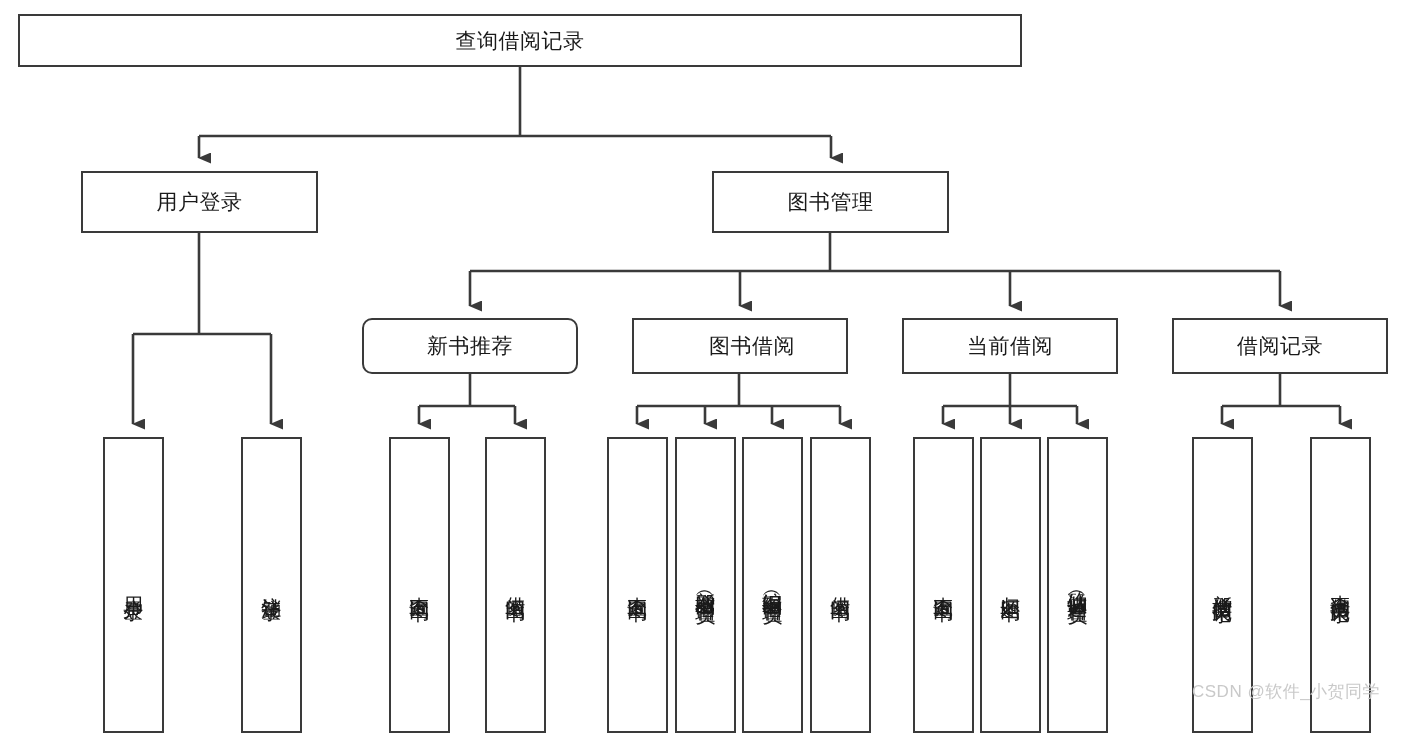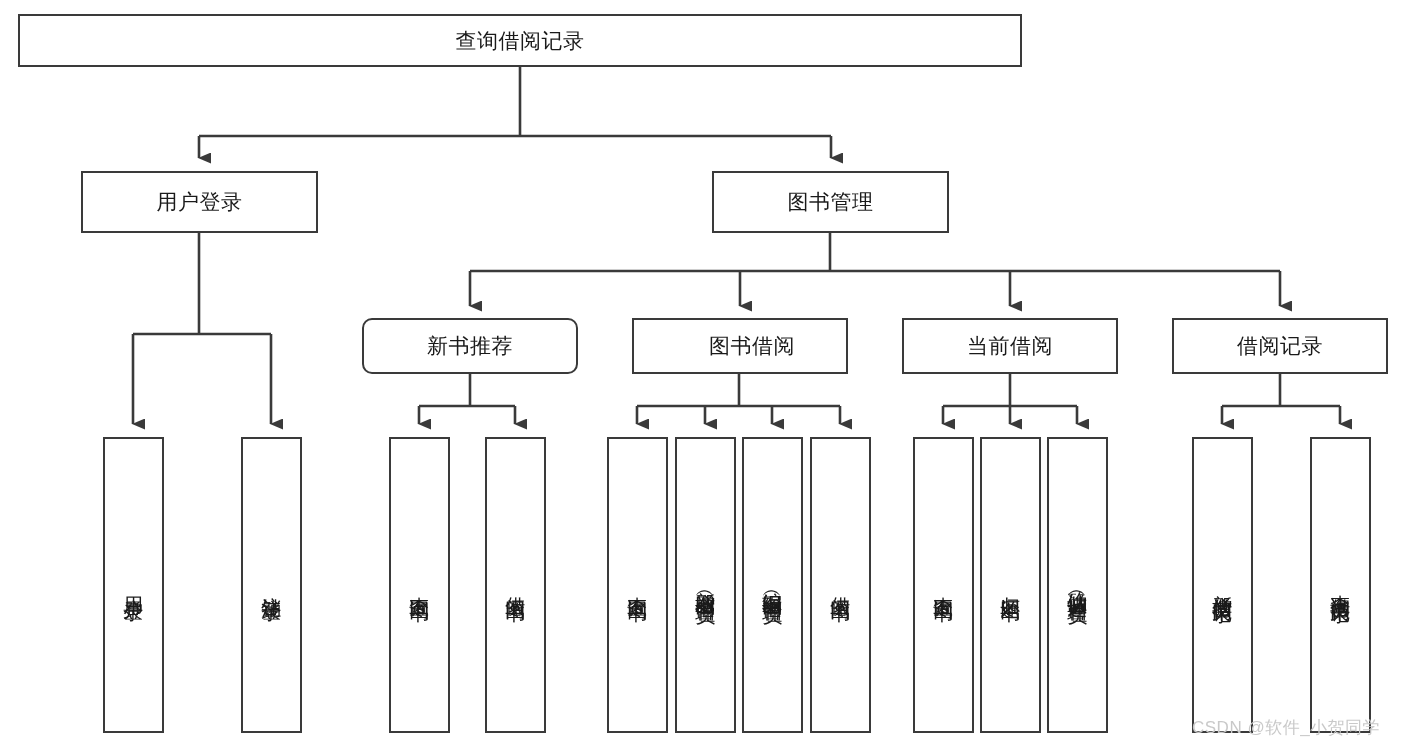--- a/index.html
+++ b/index.html
@@ -177,15 +177,15 @@
     <span class="node-label vertical">确认归还（管理员）</span>
   </div>
 
   <div class="node-box" style="left:1192px; top:437px; width:61px; height:296px;">
     <span class="node-label vertical">新增借阅记录</span>
   </div>
   <div class="node-box" style="left:1310px; top:437px; width:61px; height:296px;">
     <span class="node-label vertical">查询借阅记录</span>
   </div>
 
-  <div class="watermark" style="left:1192px; top:716px;text-align:center;">CSDN @软件_小贺同学</div>
+  <div class="watermark" style="left:1192px; top:680px;text-align:center;">CSDN @软件_小贺同学</div>
 
 </div>
 
 </body></html>

